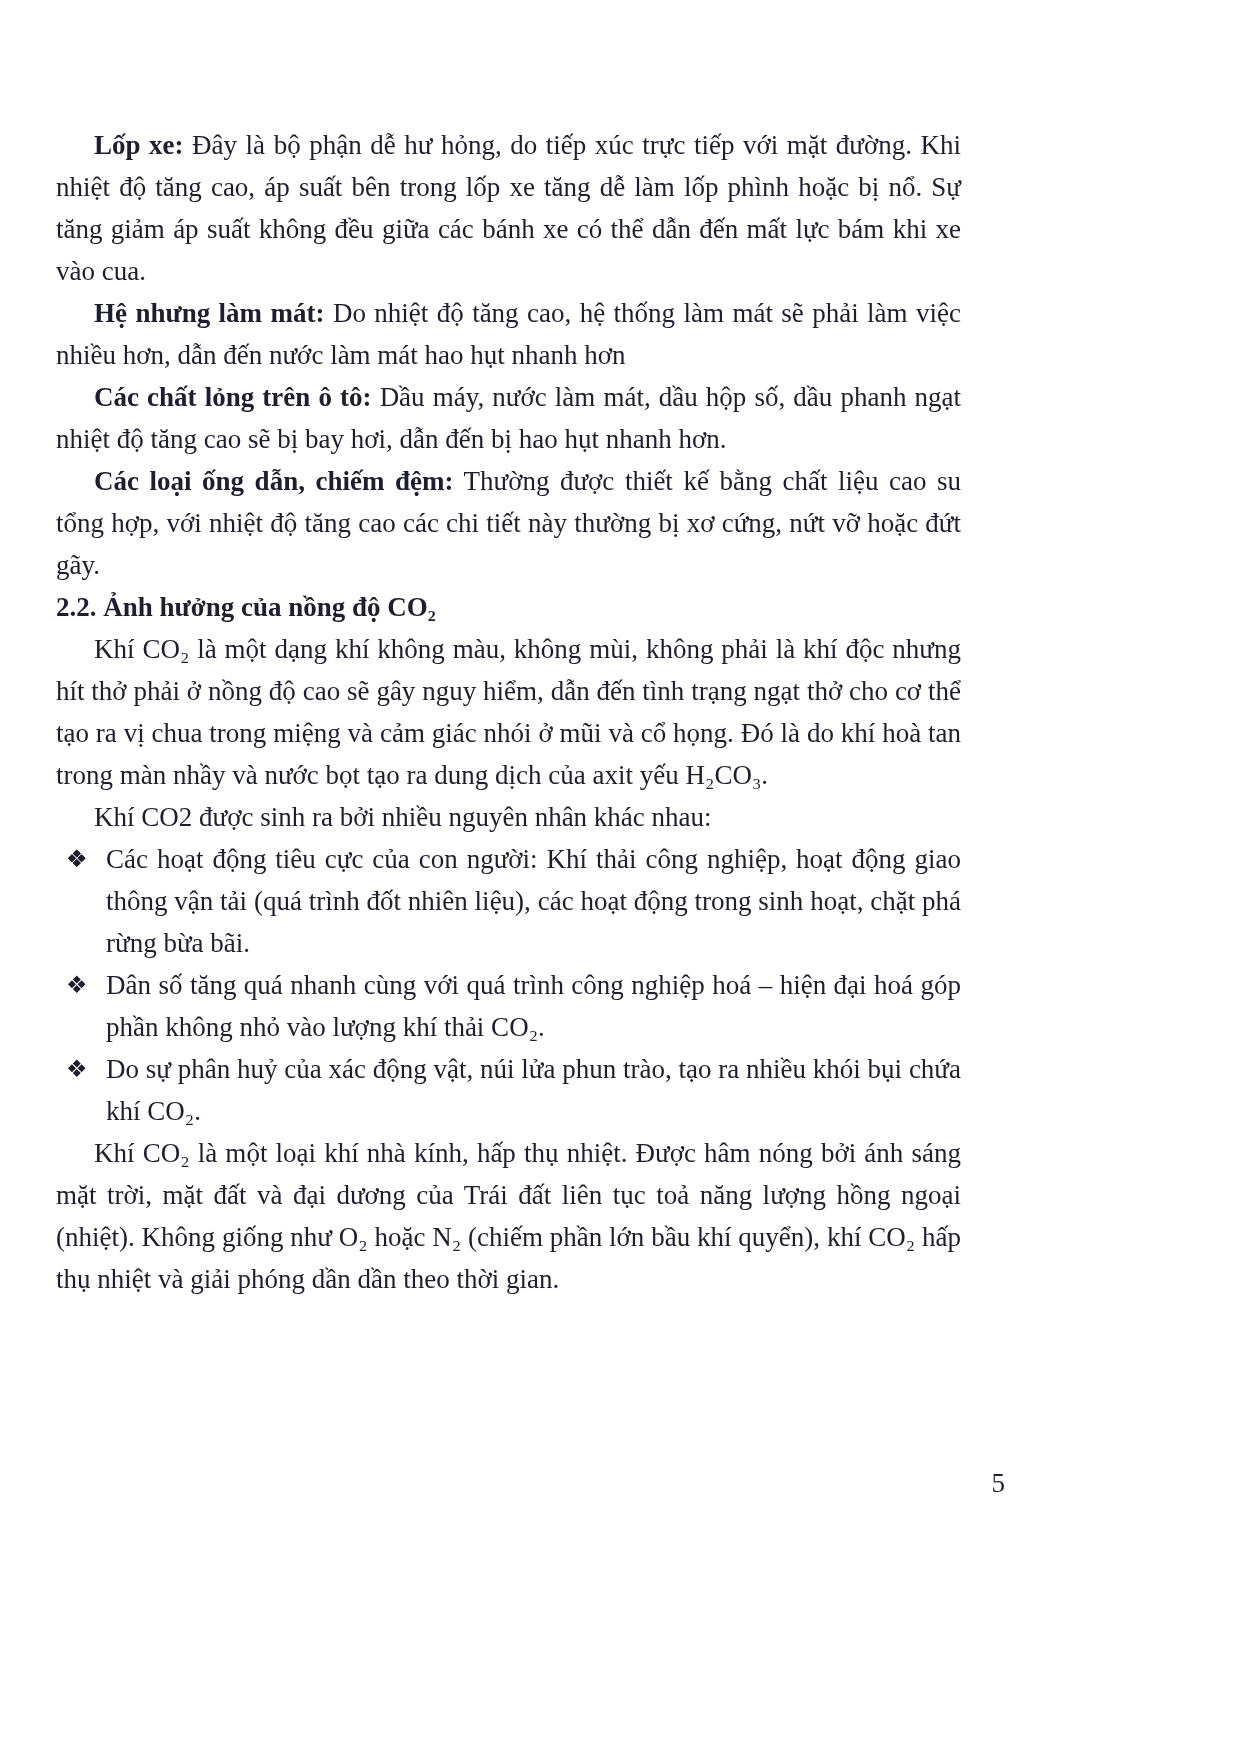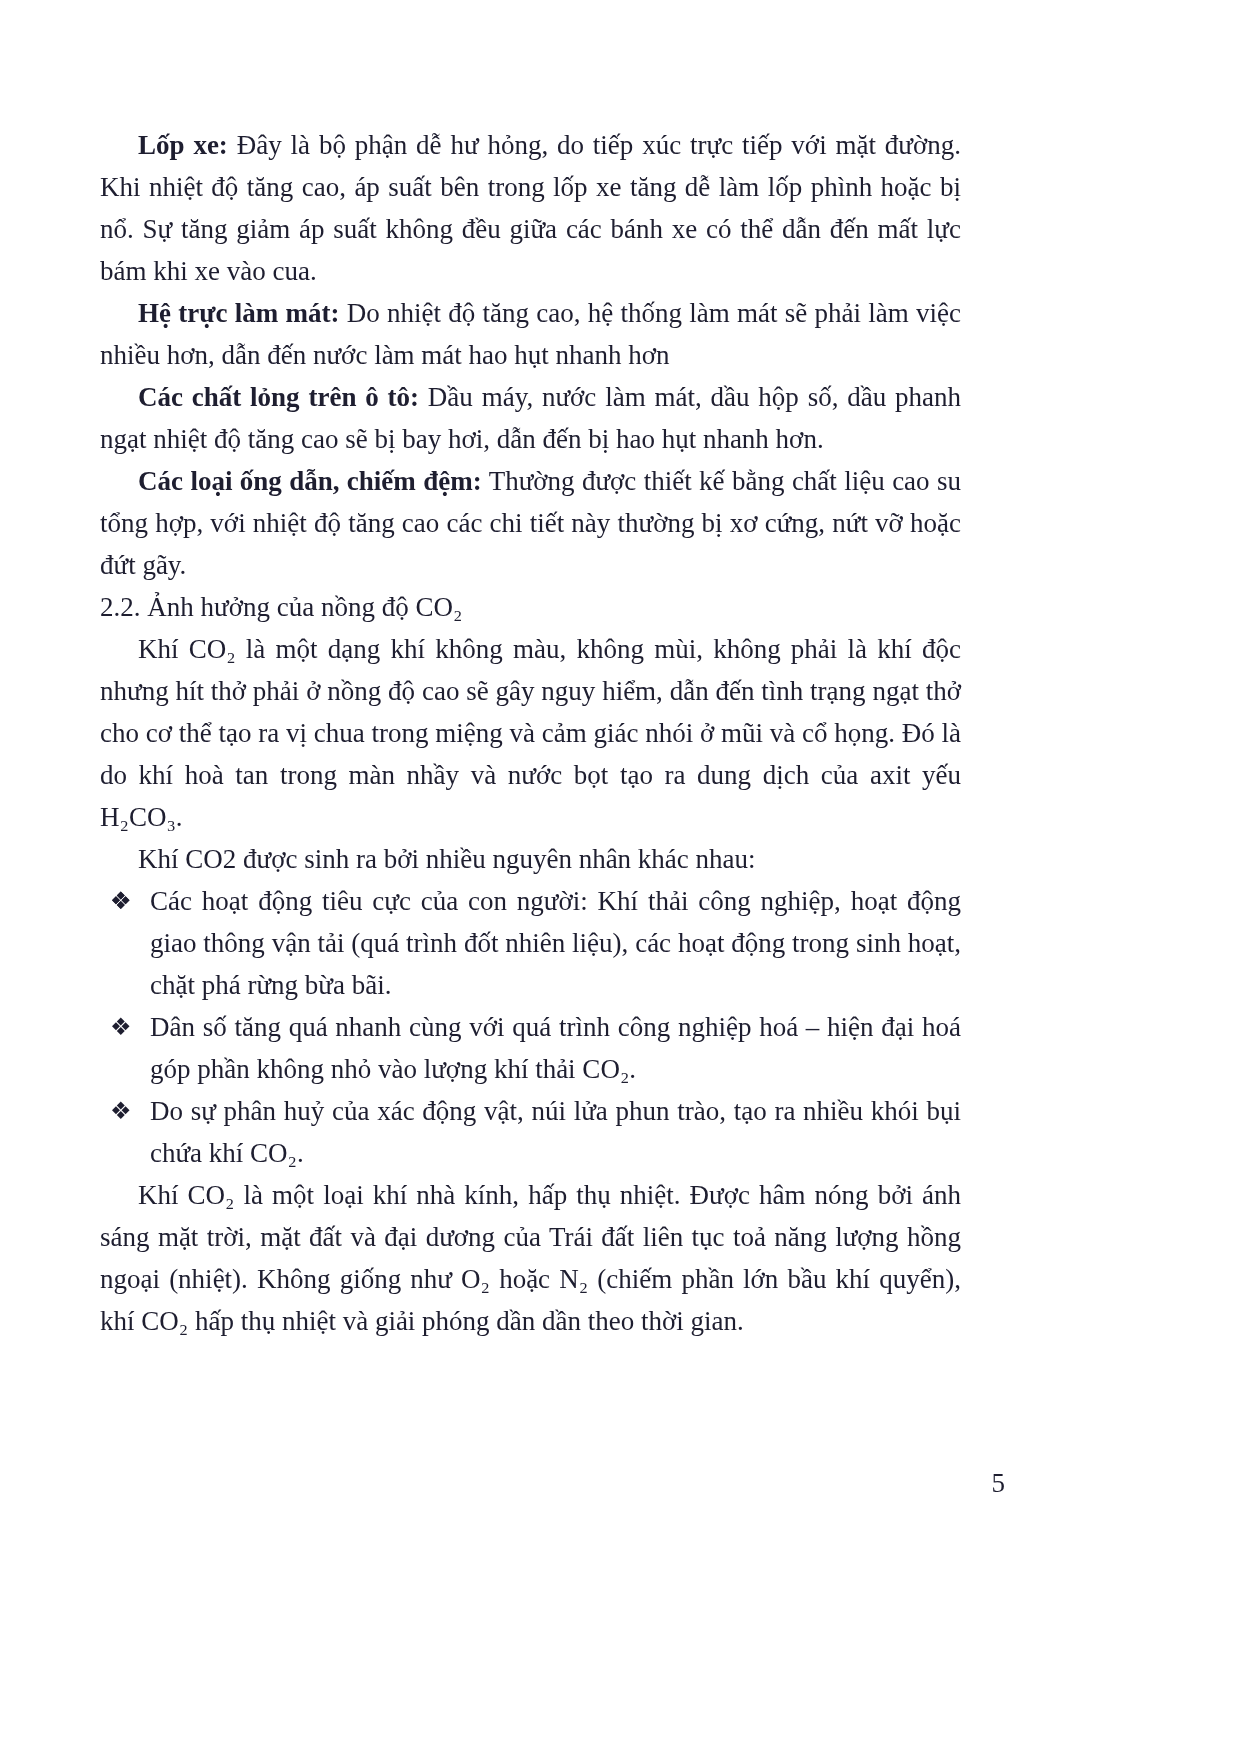--- a/index.html
+++ b/index.html
@@ -11,31 +11,31 @@
     color: #1e1e30;
     position: relative;
     overflow: hidden;
   }
   .page {
     position: absolute;
     top: 0; left: 0;
     width: 1196px;
     height: 1754px;
     box-sizing: border-box;
-    padding: 124px 235px 0 100px;
+    padding: 124px 235px 0 56px;
   }
   .para, .heading, .bullet {
     font-size: 27px;
     line-height: 42px;
     text-align: justify;
     margin: 0;
   }
   .para { text-indent: 38px; }
   .para .lead { font-weight: bold; }
-  .heading { font-weight: normal; text-indent: 0; }
+  .heading { font-weight: bold; text-indent: 0; }
   .heading.h-sub { padding-left: 22px; }
   .bullet {
     position: relative;
     padding-left: 50px;
     box-sizing: border-box;
   }
   .bullet .marker {
     position: absolute;
     left: 10px;
     top: 0;
@@ -53,21 +53,21 @@
     line-height: 42px;
   }
 </style>
 </head>
 <body>
 
 <div class="page">
 
   <p class="para"><strong class="lead">Lốp xe:</strong><span> Đây là bộ phận dễ hư hỏng, do tiếp xúc trực tiếp với mặt đường. Khi nhiệt độ tăng cao, áp suất bên trong lốp xe tăng dễ làm lốp phình hoặc bị nổ. Sự tăng giảm áp suất không đều giữa các bánh xe có thể dẫn đến mất lực bám khi xe vào cua.</span></p>
 
-  <p class="para"><strong class="lead">Hệ trực làm mát:</strong><span> Do nhiệt độ tăng cao, hệ thống làm mát sẽ phải làm việc nhiều hơn, dẫn đến nước làm mát hao hụt nhanh hơn</span></p>
+  <p class="para"><strong class="lead">Hệ nhưng làm mát:</strong><span> Do nhiệt độ tăng cao, hệ thống làm mát sẽ phải làm việc nhiều hơn, dẫn đến nước làm mát hao hụt nhanh hơn</span></p>
 
   <p class="para"><strong class="lead">Các chất lỏng trên ô tô:</strong><span> Dầu máy, nước làm mát, dầu hộp số, dầu phanh ngạt nhiệt độ tăng cao sẽ bị bay hơi, dẫn đến bị hao hụt nhanh hơn.</span></p>
 
   <p class="para"><strong class="lead">Các loại ống dẫn, chiếm đệm:</strong><span> Thường được thiết kế bằng chất liệu cao su tổng hợp, với nhiệt độ tăng cao các chi tiết này thường bị xơ cứng, nứt vỡ  hoặc đứt gãy.</span></p>
 
   <h2 class="heading">2.2. Ảnh hưởng của nồng độ CO₂</h2>
 
   <p class="para">Khí CO₂  là một dạng khí không màu, không mùi, không phải là khí độc nhưng hít thở phải ở nồng độ cao sẽ gây nguy hiểm, dẫn đến tình trạng ngạt thở cho cơ thể tạo ra vị chua trong miệng và cảm giác nhói ở mũi và cổ họng. Đó là do khí hoà tan trong màn nhầy và nước bọt tạo ra dung dịch của axit yếu H₂CO₃.</p>
 
   <p class="para">Khí CO2 được sinh ra bởi nhiều nguyên nhân khác nhau:</p>

